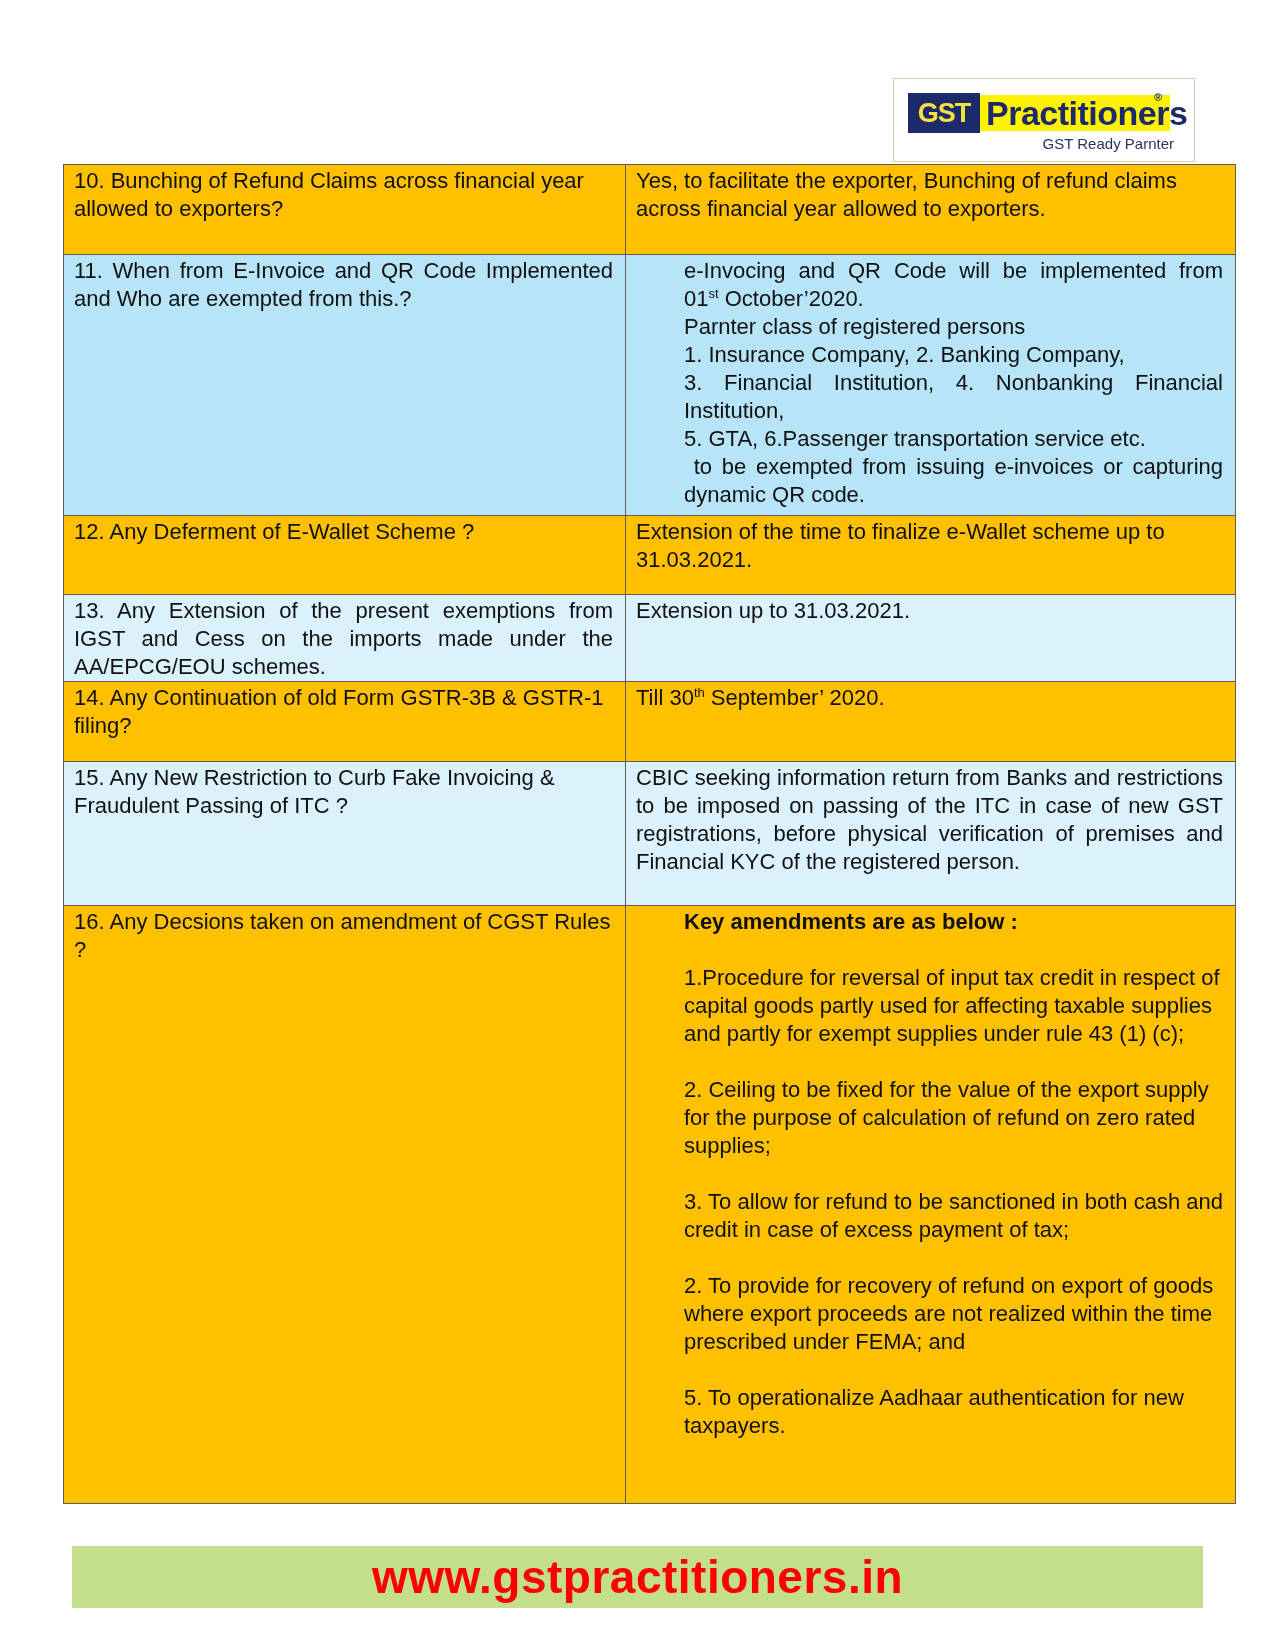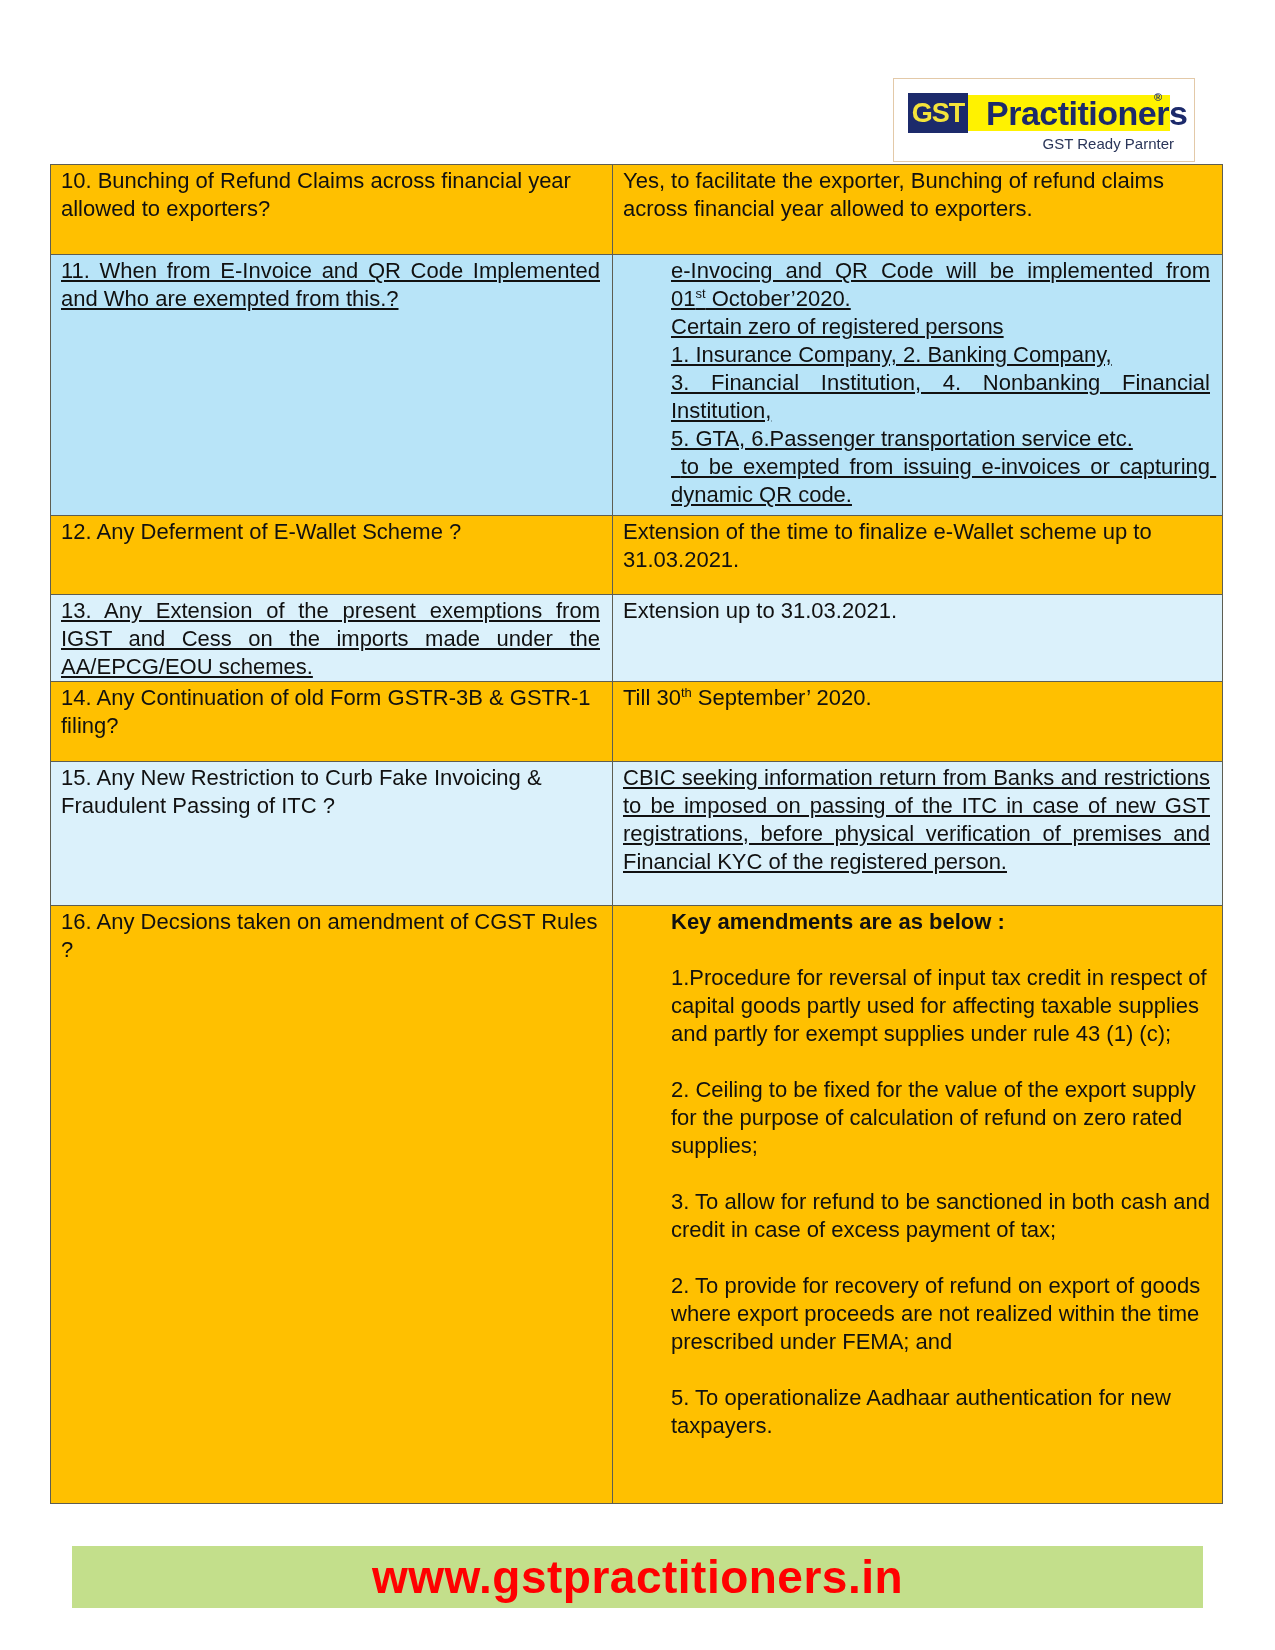--- a/index.html
+++ b/index.html
@@ -2,38 +2,38 @@
 <html><head>
 <meta charset="utf-8">
 <style>
   html, body { margin:0; padding:0; background:#ffffff; }
   body { width:1275px; height:1650px; position:relative; overflow:hidden;
          font-family:"Liberation Sans", sans-serif; color:#111; }
   .logo { position:absolute; left:893px; top:78px; width:302px; height:84px;
           border:1px solid #e3c9a8; background:#fff; box-sizing:border-box; }
   .logo .band { position:absolute; left:14px; top:16px; height:36px; width:262px;
                 background:#fff200; }
-  .logo .gst { position:absolute; left:14px; top:14px; width:60px; height:40px;
+  .logo .gst { position:absolute; left:14px; top:14px; width:72px; height:40px;
                background:#1c2a6b; color:#f4e33a; font-weight:bold; font-size:27px;
                line-height:40px; text-align:center; letter-spacing:-1px; }
   .logo .pract { position:absolute; left:92px; top:14px; font-weight:bold; font-size:34px;
                  line-height:40px; color:#1c2a6b; letter-spacing:-0.5px; }
   .logo .reg { position:absolute; left:260px; top:12px; font-size:11px; font-weight:bold; color:#1c2a6b; }
   .logo .tag { position:absolute; right:20px; top:56px; font-size:15px; color:#2a3559; }
 
-  table.qa { position:absolute; left:50px; top:164px; width:1172px; border-collapse:collapse;
+  table.qa { position:absolute; left:63px; top:164px; width:1172px; border-collapse:collapse;
              table-layout:fixed; border:1.5px solid #6b6b5a; }
   table.qa td { border:1.5px solid #5e5e52; vertical-align:top; padding:2px 12px 0 10px;
                 font-size:22px; line-height:28px; box-sizing:border-box; }
   table.qa col.q { width:562px; }
   table.qa col.a { width:610px; }
   tr.orange td { background:#ffc000; }
   tr.blue td { background:#b8e4f8; }
   tr.lblue td { background:#dbf1fb; }
-  .just { text-align:justify;text-decoration:underline; }
+  .just { text-align:justify; }
   .line { display:block;margin-left:48px; }
   sup { font-size:13px; line-height:0; }
   .bold { font-weight:bold; }
   .gap { display:block; height:28px; }
 
   .banner { position:absolute; left:72px; top:1513px; width:1131px; height:62px;
             background:#c3df8b; text-align:center;margin-top:33px; }
   .banner span { color:#ff0000; font-weight:bold; font-size:46px; line-height:62px;
                  letter-spacing:0.5px; }
 </style>
@@ -56,21 +56,21 @@
   <tbody>
       <tr class="orange" style="height:90px">
     <td>10. Bunching of Refund Claims across financial year allowed to exporters?</td>
     <td>Yes, to facilitate the exporter, Bunching of refund claims across financial year allowed to exporters.</td>
   </tr>
   <tr class="blue" style="height:261px">
     <td class="just" style="text-align-last:left"><span>11. When from E-Invoice and QR Code Implemented and Who are exempted from this.?</span></td>
     <td class="just">
       <span class="line" style="text-align-last:justify">e-Invocing and QR Code will be implemented from</span>
       <span class="line"><span>01</span><sup>st</sup><span> October’2020.</span></span>
-      <span class="line">Certain zero of registered persons</span>
+      <span class="line">Parnter class of registered persons</span>
       <span class="line">1. Insurance Company, 2. Banking Company,</span>
       <span class="line">3. Financial Institution, 4. Nonbanking Financial Institution,</span>
       <span class="line">5. GTA, 6.Passenger transportation service etc.</span>
       <span class="line" style="white-space:pre-wrap"> to be exempted from issuing e-invoices or capturing dynamic QR code.</span>
     </td>
   </tr>
   <tr class="orange" style="height:79px">
     <td>12. Any Deferment of E-Wallet Scheme ?</td>
     <td>Extension of the time to finalize e-Wallet scheme up to 31.03.2021.</td>
   </tr>

